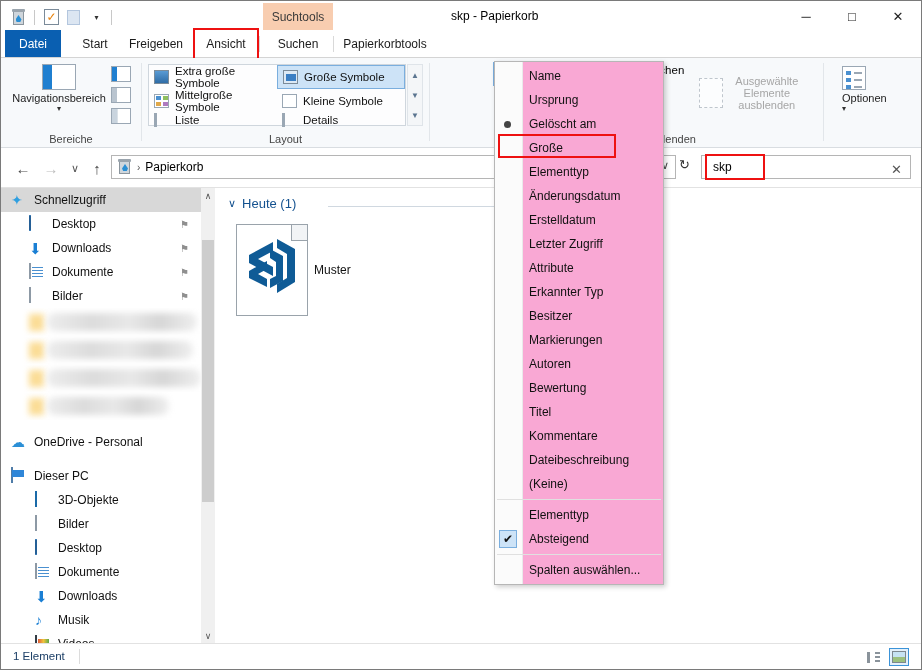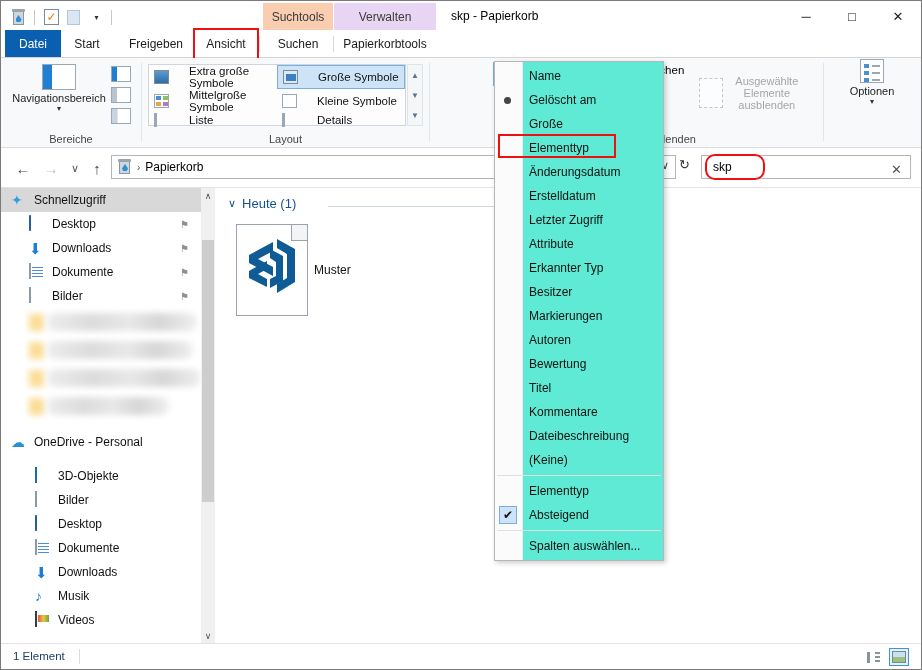--- a/index.html
+++ b/index.html
@@ -63,21 +63,21 @@
   
   .tabstrip {
     position: absolute; left: 0; top: 29px; width: 920px; height: 28px;
     background: #ffffff; border-bottom: 1px solid #d4d4d4;
   }
   .tab {
     position: absolute; top: 0; height: 28px; display: flex;
     align-items: center; justify-content: center; font-size: 12px; color: #1b1b1b;
   }
   .tab-datei { left: 4px; width: 56px; background: #0a5fb1; color: #fff; height: 27px; }
-  .tab-start { left: 58px; width: 56px; }
+  .tab-start { left: 66px; width: 56px; }
   .tab-frei  { left: 118px; width: 74px; }
   .tab-ansicht { left: 194px; width: 62px; }
   .tab-suchen { left: 262px; width: 70px; }
   .tab-pktools { left: 333px; width: 102px; }
   .tab-sep { position:absolute; top:6px; width:1px; height:16px; background:#d9d9d9; }
 
   .hl-red { outline: 2px solid #ee1111; outline-offset: 0px; }
 
   .help-area { position: absolute; right: 6px; top: 32px; display:flex; align-items:center; gap:10px;}
   .chev-up { font-size: 11px; color: #444; }
@@ -118,21 +118,21 @@
   .sv.det .a { background:#c9d4de;}
   .sv.det .b { background:#fff; border-left:1px solid #dbe2e8;}
 
   
   .g-layout { left: 141px; width: 287px; }
   .layout-box {
     position:absolute; left: 6px; top: 6px; width: 258px; height: 62px;
     border:1px solid #cfd6dd; background:#fdfdfe;
     display:grid; grid-template-columns: 1fr 1fr; grid-template-rows: repeat(3, 1fr);
   }
-  .litem { display:flex; align-items:center; gap:20px; padding-left:5px; font-size:11.5px; color:#111; }
+  .litem { display:flex; align-items:center; gap:6px; padding-left:5px; font-size:11.5px; color:#111; }
   .litem.sel { background:#cde3f7; border:1px solid #7aaede; }
   .lico { width:15px; height:14px; flex: 0 0 auto; }
   .lico.xl { background: linear-gradient(#5a9bd4,#2f6ca6); border:1px solid #7b8b99; }
   .lico.big { background:#dce9f5; border:1px solid #7b8b99; position:relative;}
   .lico.big::after { content:''; position:absolute; left:2px; top:3px; width:10px; height:7px; background:#3b7fc4;}
   .lico.mid { border:1px solid #9aa7b4; background:#fff; position:relative;}
   .lico.mid::after{content:'';position:absolute;left:1px;top:1px;width:5px;height:4px;background:#4a90d0;box-shadow:7px 0 0 #8fbf5e,0 6px 0 #e0a84a,7px 6px 0 #b07ac0;}
   .lico.sm { border:1px solid #9aa7b4; background:#fff; }
   .lico.list { border-left:3px solid #9aa7b4; }
   .lico.det { border-left:3px solid #9aa7b4; }
@@ -166,21 +166,21 @@
   .chkrow3 { position:absolute; left:36px; top:47px; font-size:11.5px; color:#111;}
   .hidebtn {
     position:absolute; left:196px; top:4px; width:112px; height:62px;
     display:flex;flex-direction:row;align-items:center;gap:0;color:#a6a6a6;
   }
   .hidebtn .pg { width:28px;height:30px;border:1px dashed #bfc6cd;background:#fcfdfe;}
   .hidebtn .t { font-size:11px;text-align:center;line-height:12px;}
 
   
   .g-opt { left: 823px; width: 95px; }
-  .optbtn{position:absolute;left:18px;top:1px;width:60px;height:62px;display:flex;flex-direction:column;align-items:center;gap:2px;}
+  .optbtn{position:absolute;left:18px;top:8px;width:60px;height:62px;display:flex;flex-direction:column;align-items:flex-start;gap:2px;}
   .opt-ico{width:24px;height:24px;border:1px solid #9aa7b4;background:#fff;position:relative;}
   .opt-ico::before{content:'';position:absolute;left:3px;top:4px;width:5px;height:4px;background:#4a90d0;box-shadow:0 7px 0 #4a90d0,0 14px 0 #4a90d0;}
   .opt-ico::after{content:'';position:absolute;left:11px;top:5px;right:3px;height:2px;background:#9aa7b4;box-shadow:0 7px 0 #9aa7b4,0 14px 0 #9aa7b4;}
   .optbtn .t{font-size:11px;color:#222;}
 
   
   .addrbar { position:absolute; left:0; top:148px; width:920px; height:38px; background:#fff;}
   .abk { position:absolute; top:7px; height:24px; display:flex;align-items:center;justify-content:center;font-size:15px;color:#4a4a4a;}
   .ab-back{left:10px;width:24px;}
   .ab-fwd{left:38px;width:24px;color:#bdbdbd;}
@@ -194,21 +194,21 @@
   .path-binico .lid{position:absolute;left:1px;top:0;width:13px;height:3px;background:#9aa4ad;border-radius:1px;}
   .path-binico .body{position:absolute;left:2px;top:3px;width:11px;height:12px;background:#cfd6dc;border:1px solid #8b959d;border-top:none;}
   .path-binico .drop{position:absolute;left:5px;top:5px;width:6px;height:7px;background:#2a8fd4;clip-path:polygon(50% 0,100% 65%,80% 100%,20% 100%,0 65%);}
   .chev{color:#555;font-size:10px;}
   .path-dd{position:absolute;left:660px;top:10px;font-size:11px;color:#444;}
   .refresh{position:absolute;left:678px;top:8px;font-size:13px;color:#333;}
   .searchbox{
     position:absolute;left:700px;top:6px;width:210px;height:24px;border:1px solid #b5b5b5;background:#fff;
     display:flex;align-items:center;
   }
-  .searchval{position:absolute;left:706px;top:7px;width:56px;height:22px;display:flex;align-items:center;padding-left:6px;font-size:12px;border-radius:8px;}
+  .searchval{position:absolute;left:706px;top:7px;width:56px;height:22px;display:flex;align-items:center;padding-left:6px;font-size:12px;}
   .searchclear{position:absolute;right:8px;top:6px;font-size:13px;color:#555;}
 
   
   .mainarea{position:absolute;left:0;top:186px;width:920px;height:456px;background:#fff;border-top:1px solid #e2e2e2;}
   .sidebar{position:absolute;left:0;top:0;width:200px;height:456px;background:#fff;overflow:hidden;}
   .sb-scroll{position:absolute;left:200px;top:0;width:14px;height:456px;background:#f0f0f0;}
   .sb-thumb{position:absolute;left:201px;top:52px;width:12px;height:262px;background:#cdcdcd;}
   .sb-arrow{position:absolute;left:200px;width:14px;height:16px;display:flex;align-items:center;justify-content:center;font-size:9px;color:#555;background:#f0f0f0;}
   .sb-arrow.up{top:0;}
   .sb-arrow.dn{top:440px;}
@@ -245,21 +245,21 @@
   .grouphdr .gchev{font-size:11px;}
   .grouphdr .gline{position:absolute;left:100px;top:10px;width:200px;height:1px;background:#d0d8e0;}
   .fileitem{position:absolute;left:20px;top:36px;width:100px;display:flex;flex-direction:row;align-items:center;gap:6px;}
   .fileicon{width:72px;height:92px;background:#fff;border:1px solid #9aa3ab;position:relative;}
   .fileicon .fold{position:absolute;right:0;top:0;width:16px;height:16px;background:#f2f4f6;border-left:1px solid #9aa3ab;border-bottom:1px solid #9aa3ab;}
   .filename{font-size:12px;color:#111;}
 
   
   .menu{
     position:absolute;left:493px;top:60px;width:170px;
-    background:#5eead4;border:1px solid #b6b6b6;box-shadow:2px 2px 5px rgba(0,0,0,.20);
+    background:#f9a8d4;border:1px solid #b6b6b6;box-shadow:2px 2px 5px rgba(0,0,0,.20);
     z-index:50;padding:2px 0 2px 0;
   }
   .menu .gutter{position:absolute;left:0;top:0;width:28px;height:100%;background:#fbfbfb;border-right:1px solid #eaeaea;}
   .mi{position:relative;height:24px;display:flex;align-items:center;padding-left:34px;font-size:12px;color:#111;z-index:2;}
   .mi .bullet{position:absolute;left:9px;top:9px;width:7px;height:7px;border-radius:50%;background:#444;}
   .mi .chkmark{position:absolute;left:4px;top:3px;width:18px;height:18px;background:#cde3f7;border:1px solid #7aaede;display:flex;align-items:center;justify-content:center;font-size:12px;color:#111;}
   .msep{height:1px;background:#e0e0e0;margin:3px 2px 3px 2px;position:relative;z-index:2;}
 
   
   .statusbar{position:absolute;left:0;bottom:0;width:920px;height:26px;background:#fff;border-top:1px solid #e2e2e2;}
@@ -298,23 +298,20 @@
         <span class="newf-ico"></span>
       </div>
       <div class="qat-btn">
         <span class="caret-small">▾</span>
       </div>
       <div class="qat-sep"></div>
     </div>
 
     <div class="ctx-head ctx-search">
       <span>Suchtools</span>
-    </div>
-    <div class="ctx-head ctx-manage">
-      <span>Verwalten</span>
     </div>
 
     <div class="win-title">skp - Papierkorb</div>
 
     <div class="wbtns">
       <div class="wbtn">─</div>
       <div class="wbtn">□</div>
       <div class="wbtn close">✕</div>
     </div>
   </div>
@@ -512,20 +509,24 @@
         <span class="fold"></span>
         <span class="txt" style="width:122px;"></span>
       </div>
 
       <div style="height:10px;"></div>
       <div class="sbitem lvl0">
         <span class="ic ic-cloud">☁</span>
         <span>OneDrive - Personal</span>
       </div>
       <div style="height:10px;"></div>
+      <div class="sbitem lvl0">
+        <span class="ic"><span class="ic-pc"></span></span>
+        <span>Dieser PC</span>
+      </div>
       <div class="sbitem lvl2">
         <span class="ic"><span class="ic-3d"></span></span>
         <span>3D-Objekte</span>
       </div>
       <div class="sbitem lvl2">
         <span class="ic"><span class="ic-pic"></span></span>
         <span>Bilder</span>
       </div>
       <div class="sbitem lvl2">
         <span class="ic"><span class="ic-desktop"></span></span>
@@ -577,20 +578,23 @@
     </div>
   </div>
 
   <div class="menu">
     <div class="gutter"></div>
 
     <div class="mi">
       <span>Name</span>
     </div>
     <div class="mi">
+      <span>Ursprung</span>
+    </div>
+    <div class="mi">
       <span class="bullet"></span>
       <span>Gelöscht am</span>
     </div>
     <div class="mi">
       <span>Große</span>
     </div>
     <div class="mi">
       <span>Elementtyp</span>
     </div>
     <div class="mi">

